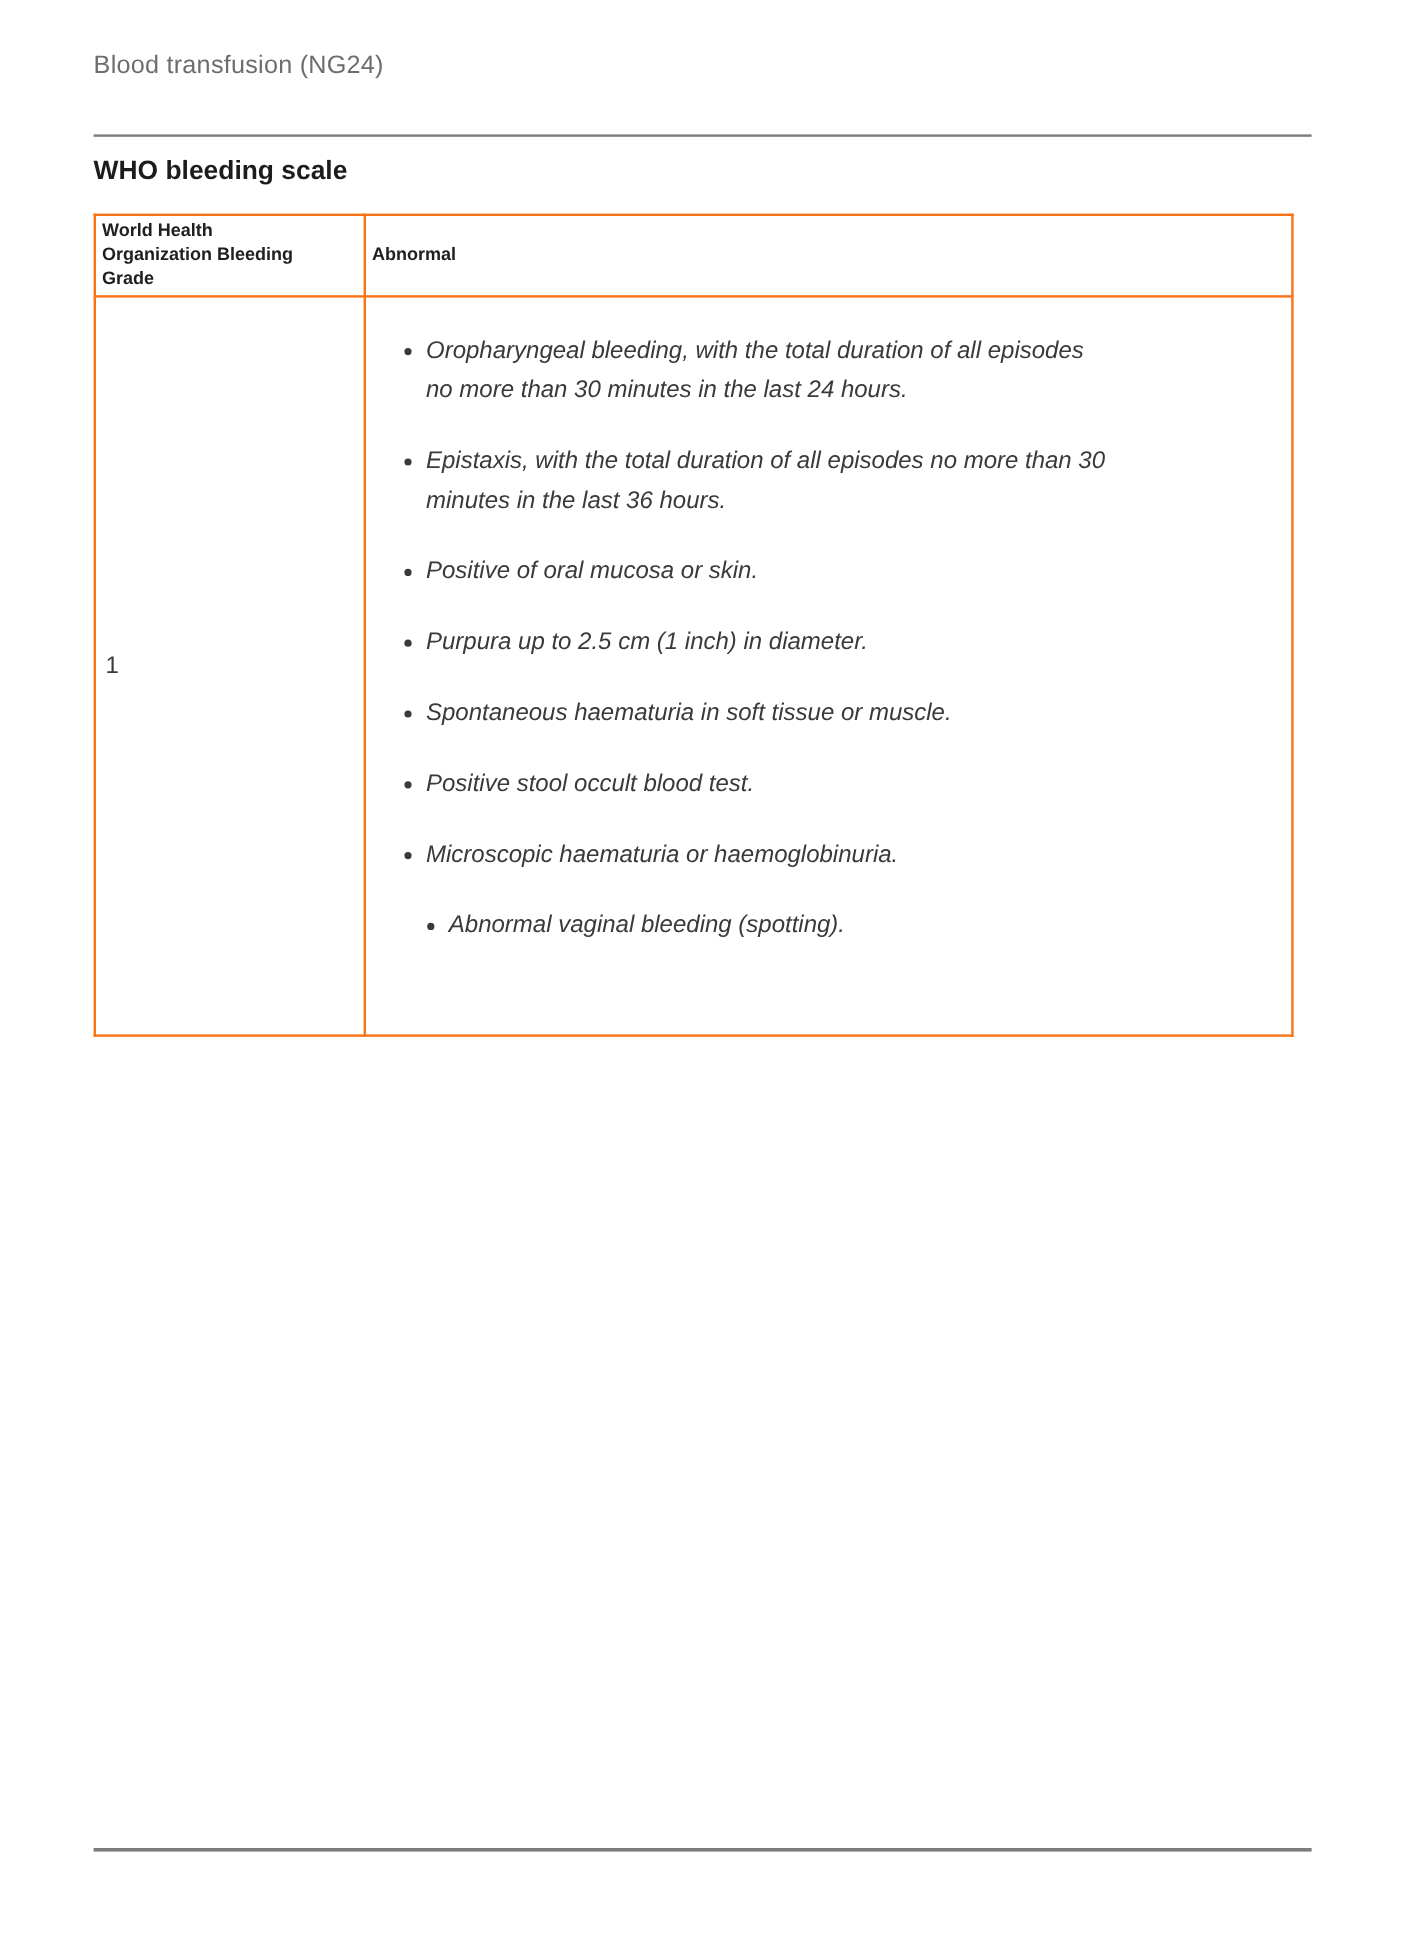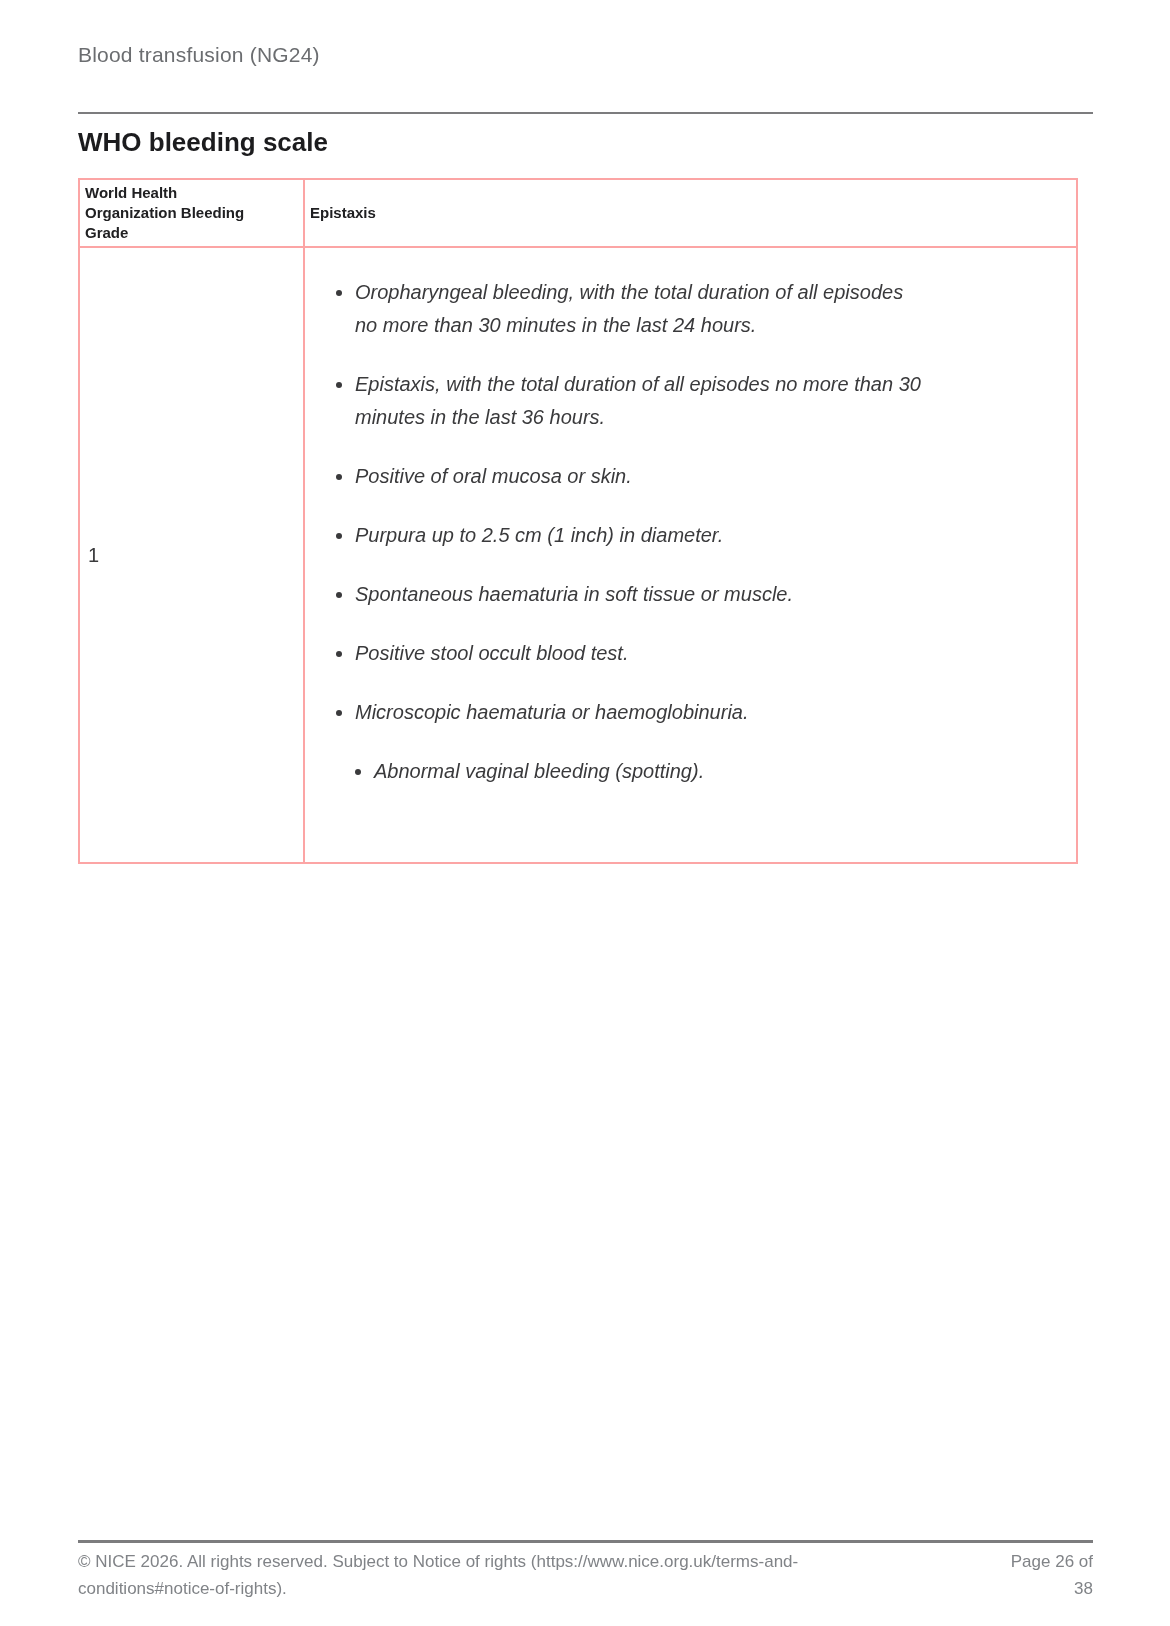--- a/index.html
+++ b/index.html
@@ -25,33 +25,33 @@
     color: #6b6d70;
     letter-spacing: 0.2px;
   }
   .header-rule {
     height: 2px;
     background: #7c7c7e;
     margin-top: 44px;
   }
   .section-title {
     margin: 14px 0 0 0;
-    font-size: 26px;
+    font-size: 22px;
     font-weight: 700;
     line-height: 28px;
     color: #1c1c1e;
   }
   table.who-table {
     margin-top: 22px;
     border-collapse: collapse;
     width: 1000px;
     table-layout: fixed;
   }
   .who-table th, .who-table td {
-    border: 2px solid #fca5a5;
+    border: 2px solid #f97316;
   }
   .who-table col.c-grade { width: 225px; }
   .who-table th {
     font-size: 15px;
     font-weight: 700;
     line-height: 20px;
     color: #202022;
     text-align: left;
     vertical-align: middle;
     padding: 2px 5px;
@@ -120,21 +120,21 @@
     <table class="who-table">
       <colgroup>
         <col class="c-grade">
         <col class="c-examples">
       </colgroup>
       <thead>
         <tr>
           <th>
             <div class="th-grade-inner">World Health Organization Bleeding Grade</div>
           </th>
-          <th>Epistaxis</th>
+          <th>Abnormal</th>
         </tr>
       </thead>
       <tbody>
         <tr>
           <td class="grade-cell">1</td>
           <td class="examples-cell">
             <ul class="examples-list">
               <li>Oropharyngeal bleeding, with the total duration of all episodes no more than 30 minutes in the last 24 hours.</li>
               <li>Epistaxis, with the total duration of all episodes no more than 30 minutes in the last 36 hours.</li>
               <li>Positive of oral mucosa or skin.</li>
@@ -145,18 +145,14 @@
               <li>Abnormal vaginal bleeding (spotting).</li>
             </ul>
           </td>
         </tr>
       </tbody>
     </table>
   </div>
 
   <div class="footer">
     <div class="footer-rule"></div>
-    <div class="footer-row">
-      <div class="copyright">© NICE 2026. All rights reserved. Subject to Notice of rights (https://www.nice.org.uk/terms-and-conditions#notice-of-rights).</div>
-      <div class="page-indicator">Page 26 of 38</div>
-    </div>
   </div>
 </div>
 
 </body></html>

